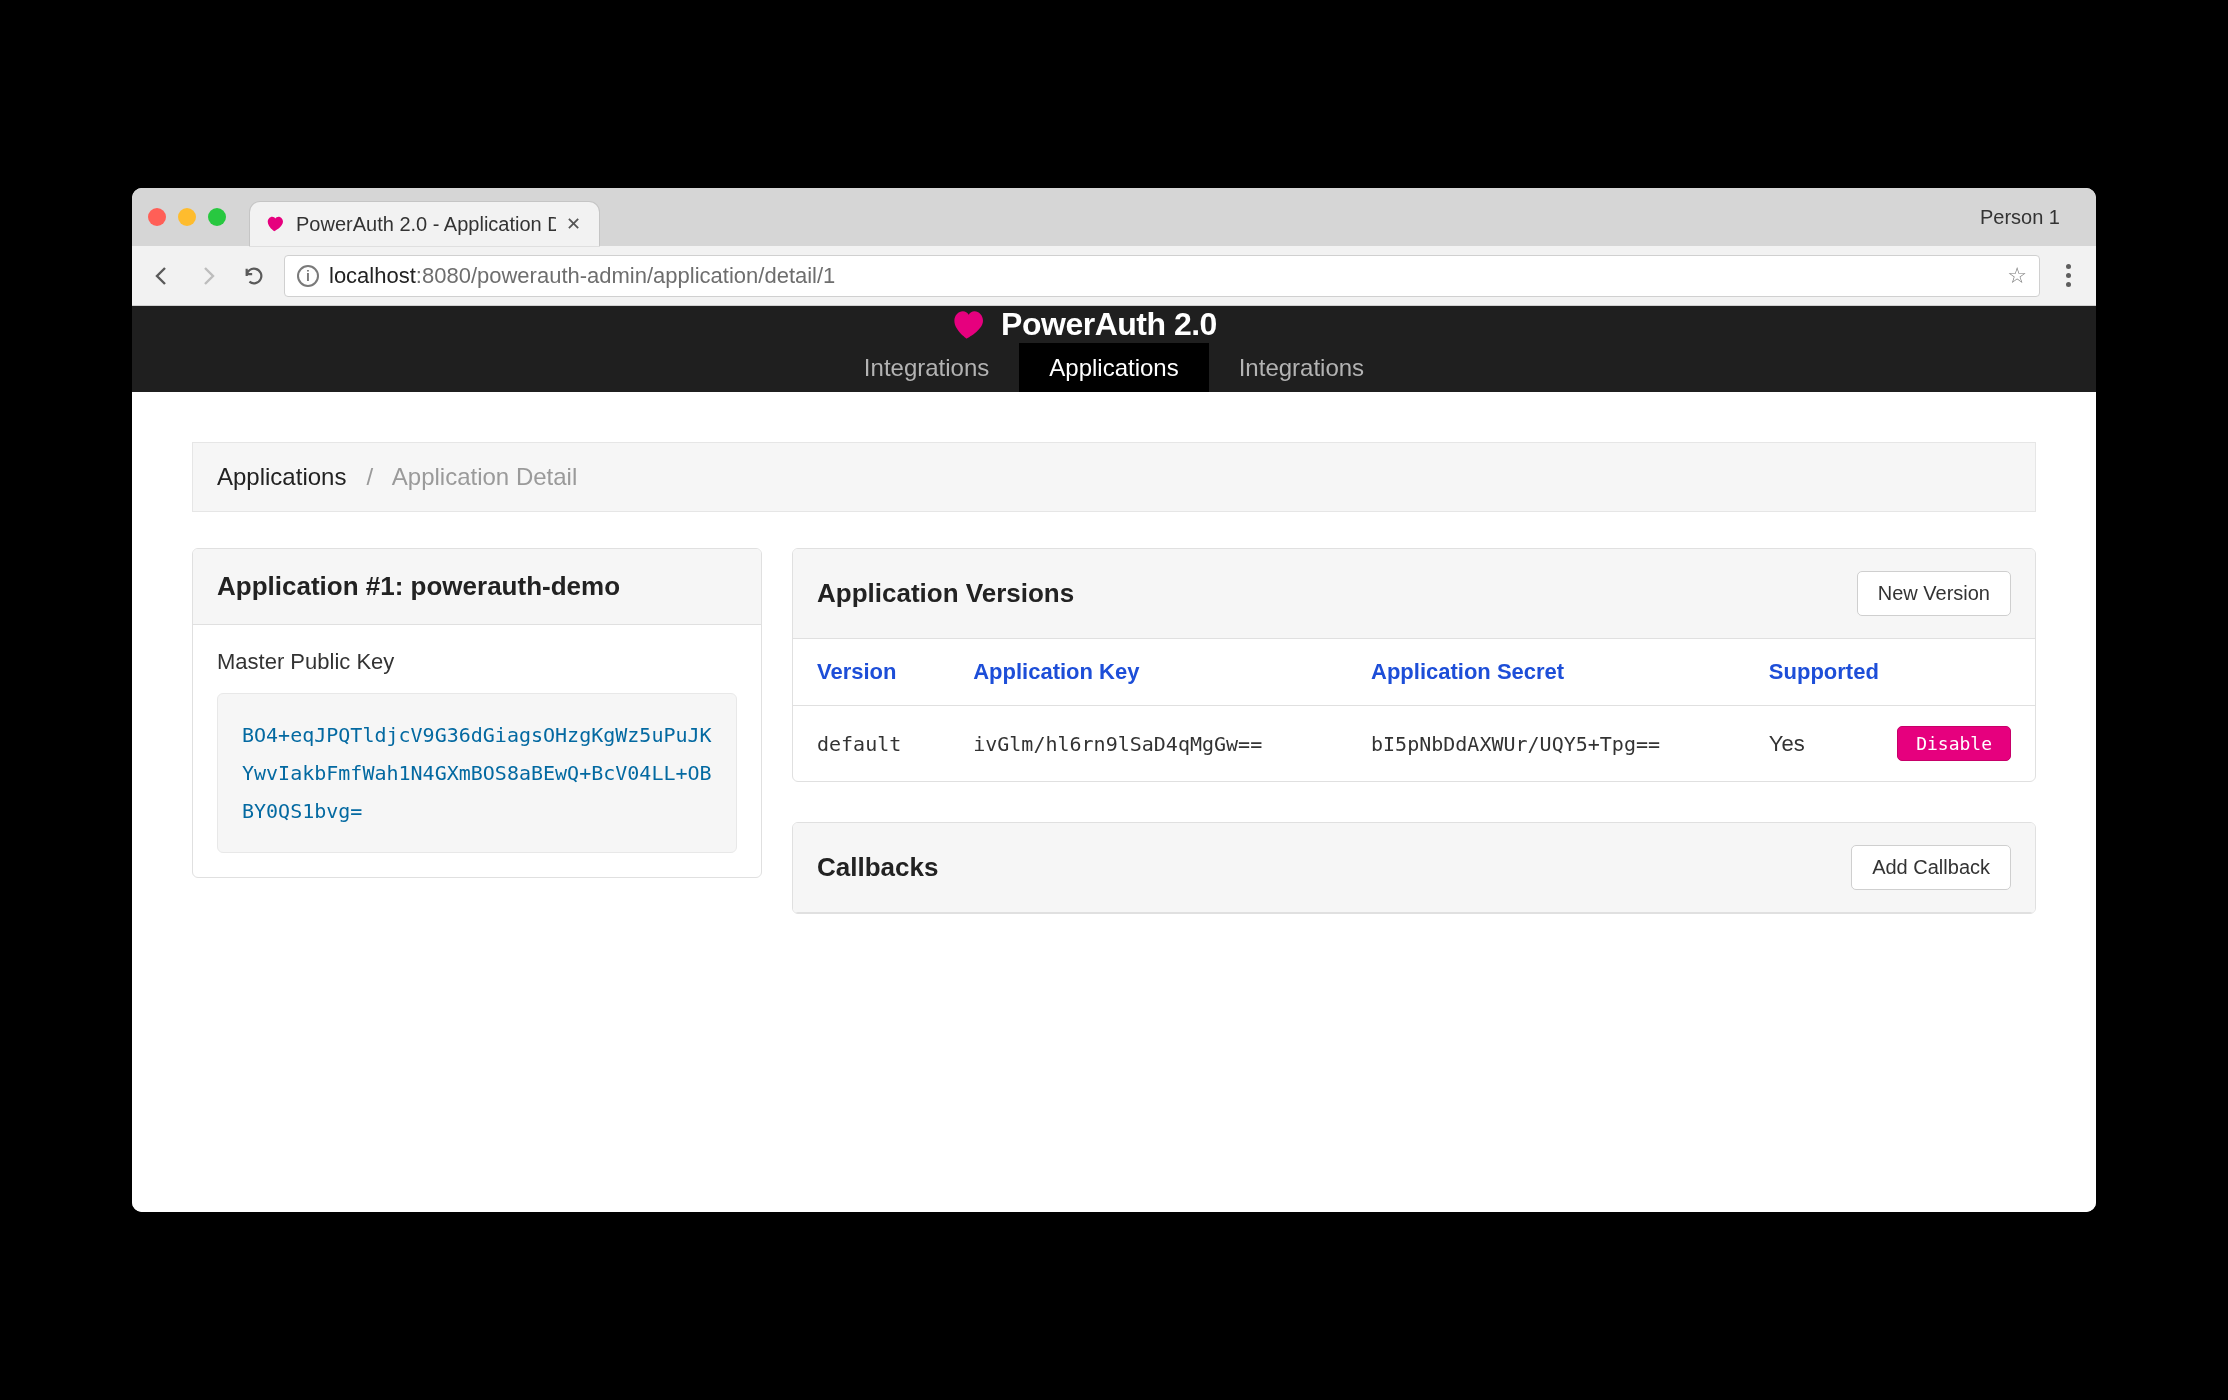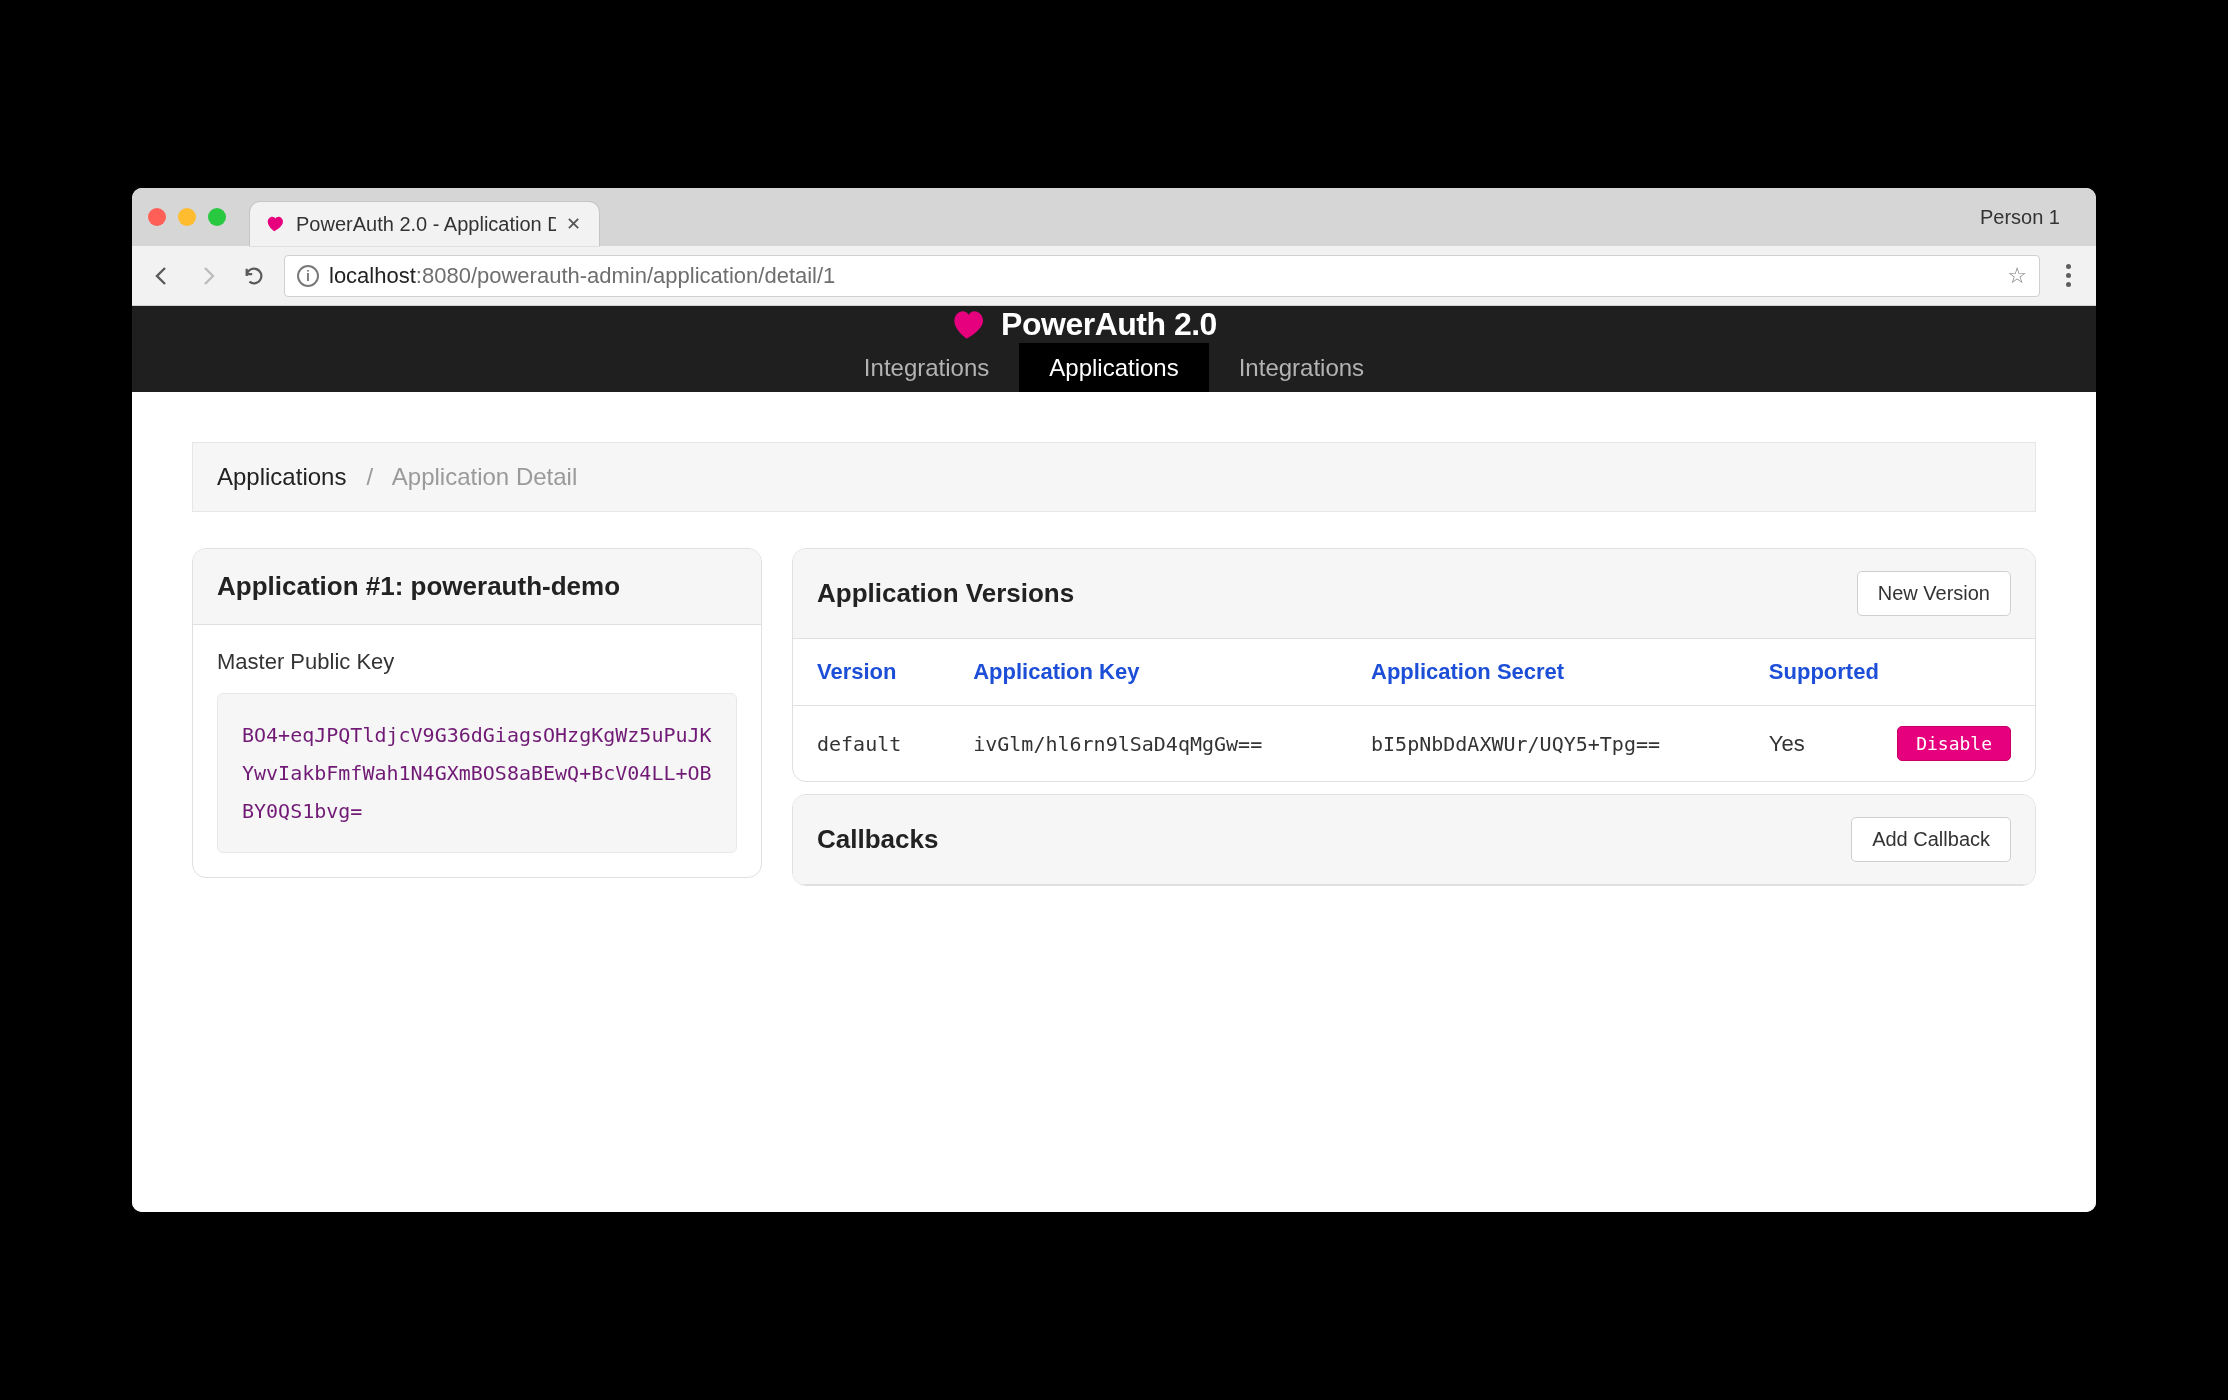--- a/index.html
+++ b/index.html
@@ -149,22 +149,22 @@
   .breadcrumb .current { color:#222; }
   .cols {
     display:flex;
     gap: 30px;
     align-items:flex-start;
   }
   .col-left { width: 570px; }
   .col-right { flex:1; }
   .panel {
     border:1px solid #e0e0e0;
-    border-radius:14px;
-    margin-bottom: 12px;
+    border-radius:6px;
+    margin-bottom: 40px;
     background:#fff;
     overflow:hidden;
   }
   .panel-head {
     background:#f6f6f6;
     border-bottom:1px solid #e0e0e0;
     padding: 22px 24px;
     display:flex;
     align-items:center;
   }
@@ -172,21 +172,21 @@
   .panel-head .btn { margin-left:auto; }
   .panel-body { padding: 24px; }
   .subhead { font-size: 22px; color:#333; margin-bottom: 18px; font-weight: 400;}
   .codebox {
     background:#f6f6f6;
     border:1px solid #e8e8e8;
     border-radius:6px;
     padding: 22px 24px;
     font-family: "Menlo","Consolas",monospace;
     font-size: 20px;
-    color:#701a75;
+    color:#0369a1;
     word-break: break-all;
     line-height: 1.9;
   }
   
   table { width:100%; border-collapse: collapse; font-size: 22px; }
   thead th {
     text-align:left;
     padding: 20px 24px;
     font-weight:700;
     border-bottom:1px solid #e0e0e0;

